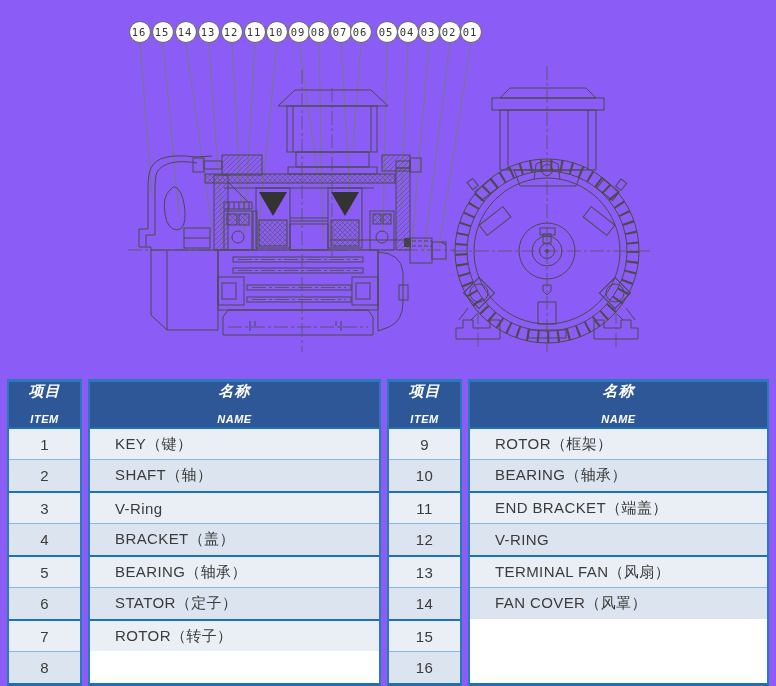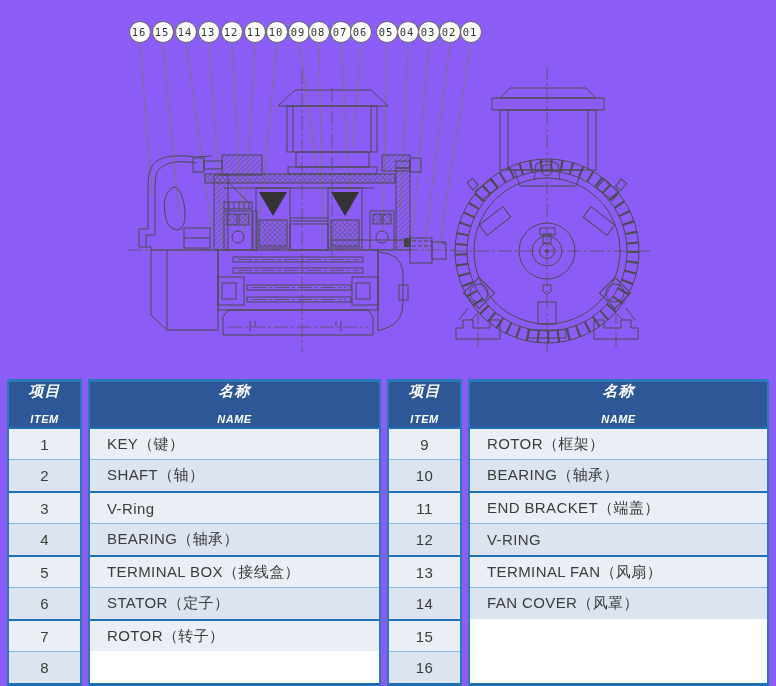--- a/index.html
+++ b/index.html
@@ -14,21 +14,21 @@
   .col-name-l{width:293px;}
   .col-item-r{width:75px;}
   .col-name-r{width:301px;}
   .th{height:45px;background:#2d5796;color:#fff;display:flex;flex-direction:column;
       align-items:center;justify-content:space-between;line-height:1.25;font-style:italic;}
   .th .zh{font-size:15px;font-weight:bold;letter-spacing:1px;}
   .th .en{font-size:11px;font-weight:bold;letter-spacing:0.5px;}
   .td{box-sizing:border-box;height:32px;display:flex;align-items:center;
       font-size:15px;color:#3b3b3b;letter-spacing:0.4px;border-top:1px solid #85bae2;}
   .td.num{justify-content:center;}
-  .td.name{padding-left:17px;}
+  .td.name{padding-left:25px;}
   
   .col > div:nth-child(even){background:#eaeff6;}
   .col > div:nth-child(odd):not(.th){background:#dbe4ef;}
   
   .col > div:nth-child(2){border-top:2px solid #1f6fb5;}
   .col > div:nth-child(4),
   .col > div:nth-child(6),
   .col > div:nth-child(8){border-top:2px solid #1f6fb5;}
   .balloon-text{font-family:"DejaVu Sans Mono", monospace;font-size:10.5px;fill:#333;letter-spacing:1px;}
 </style>
@@ -297,22 +297,22 @@
     </div>
 
     <div class="col col-name-l">
       <div class="th">
         <div class="zh">名称</div>
         <div class="en">NAME</div>
       </div>
       <div class="td name">KEY（键）</div>
       <div class="td name">SHAFT（轴）</div>
       <div class="td name">V-Ring</div>
+      <div class="td name">BRACKET（盖）</div>
       <div class="td name">BEARING（轴承）</div>
-      <div class="td name">TERMINAL BOX（接线盒）</div>
       <div class="td name">STATOR（定子）</div>
       <div class="td name">ROTOR（转子）</div>
     </div>
 
     <div class="col col-item-r">
       <div class="th">
         <div class="zh">项目</div>
         <div class="en">ITEM</div>
       </div>
       <div class="td num">9</div>

